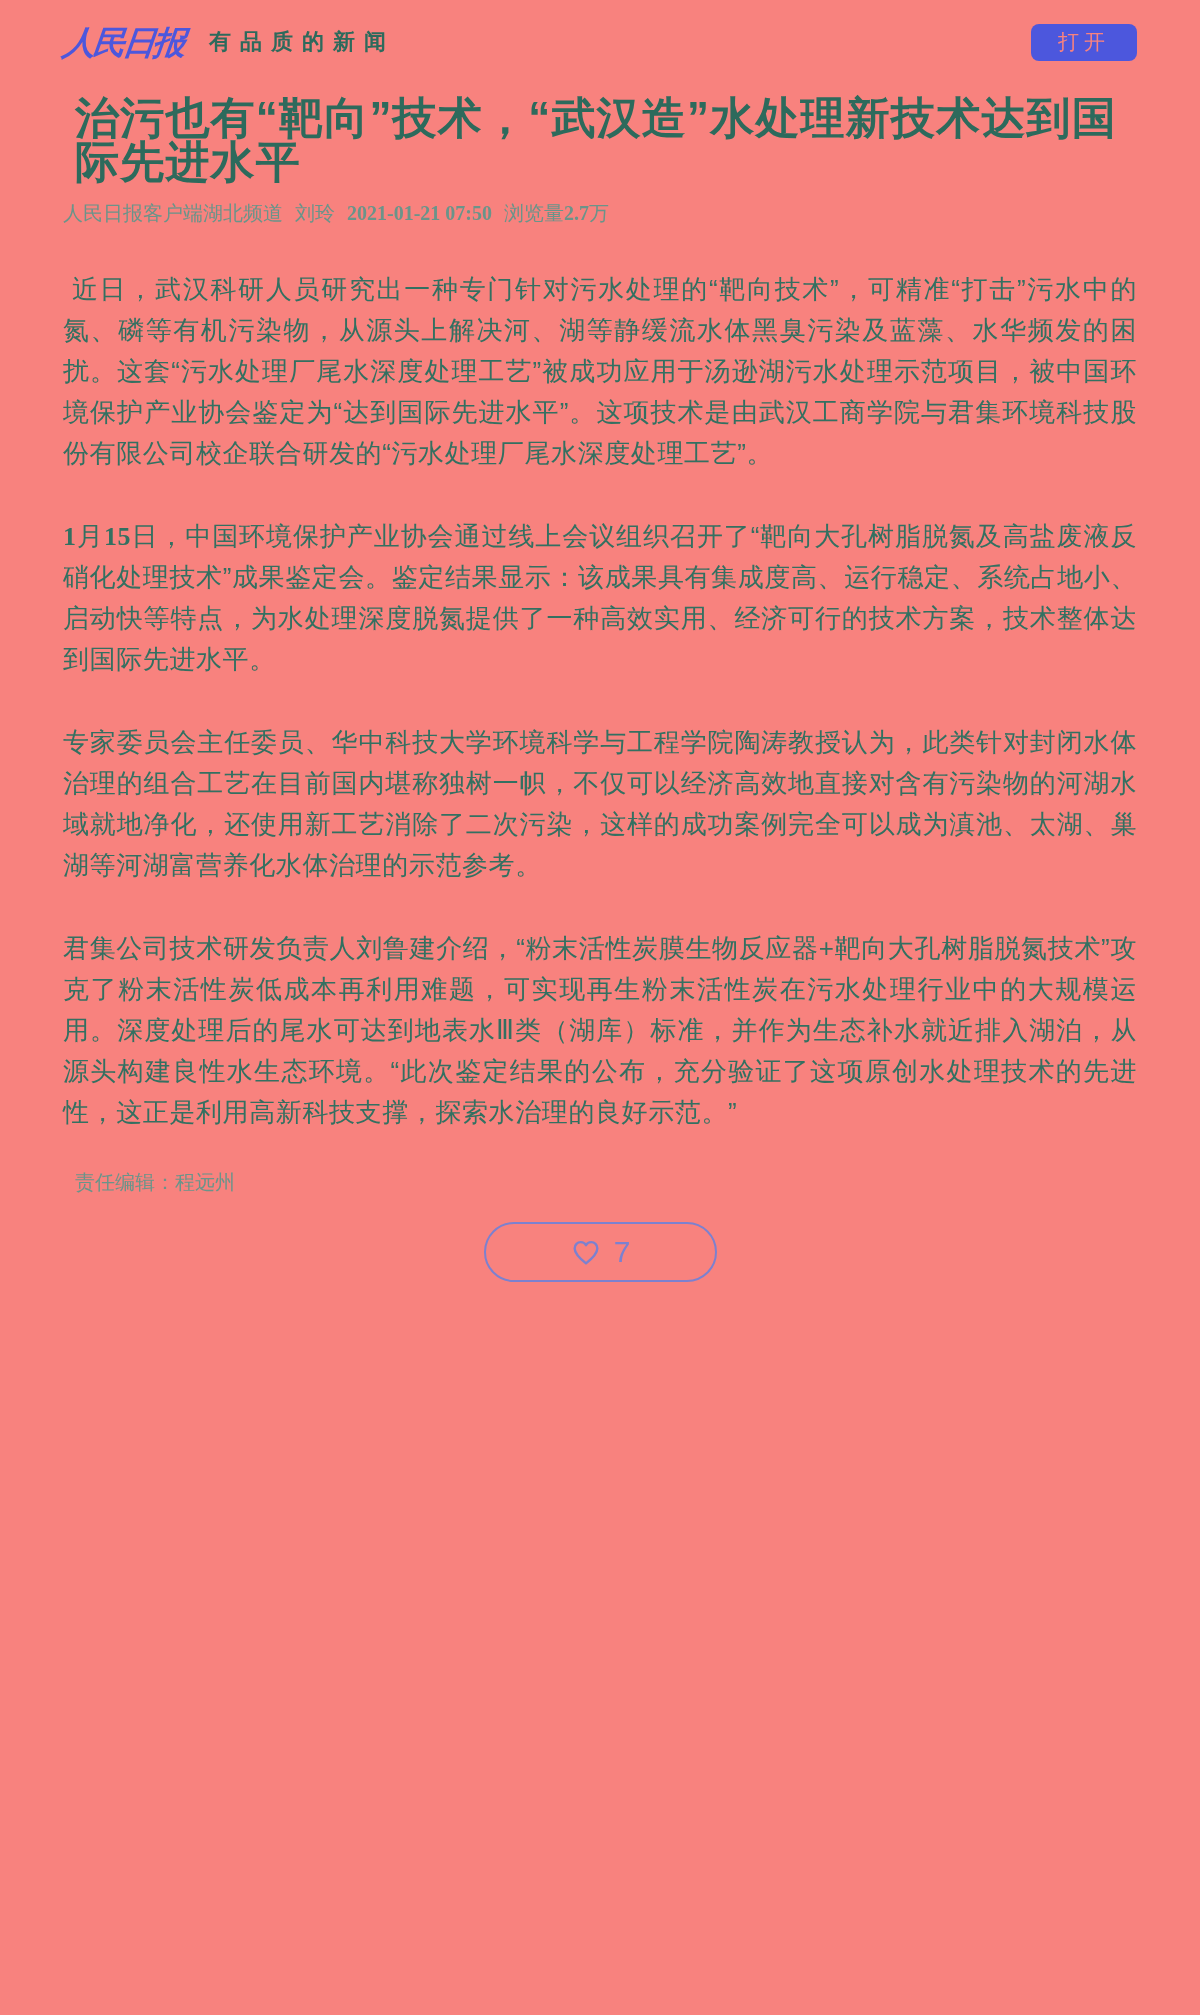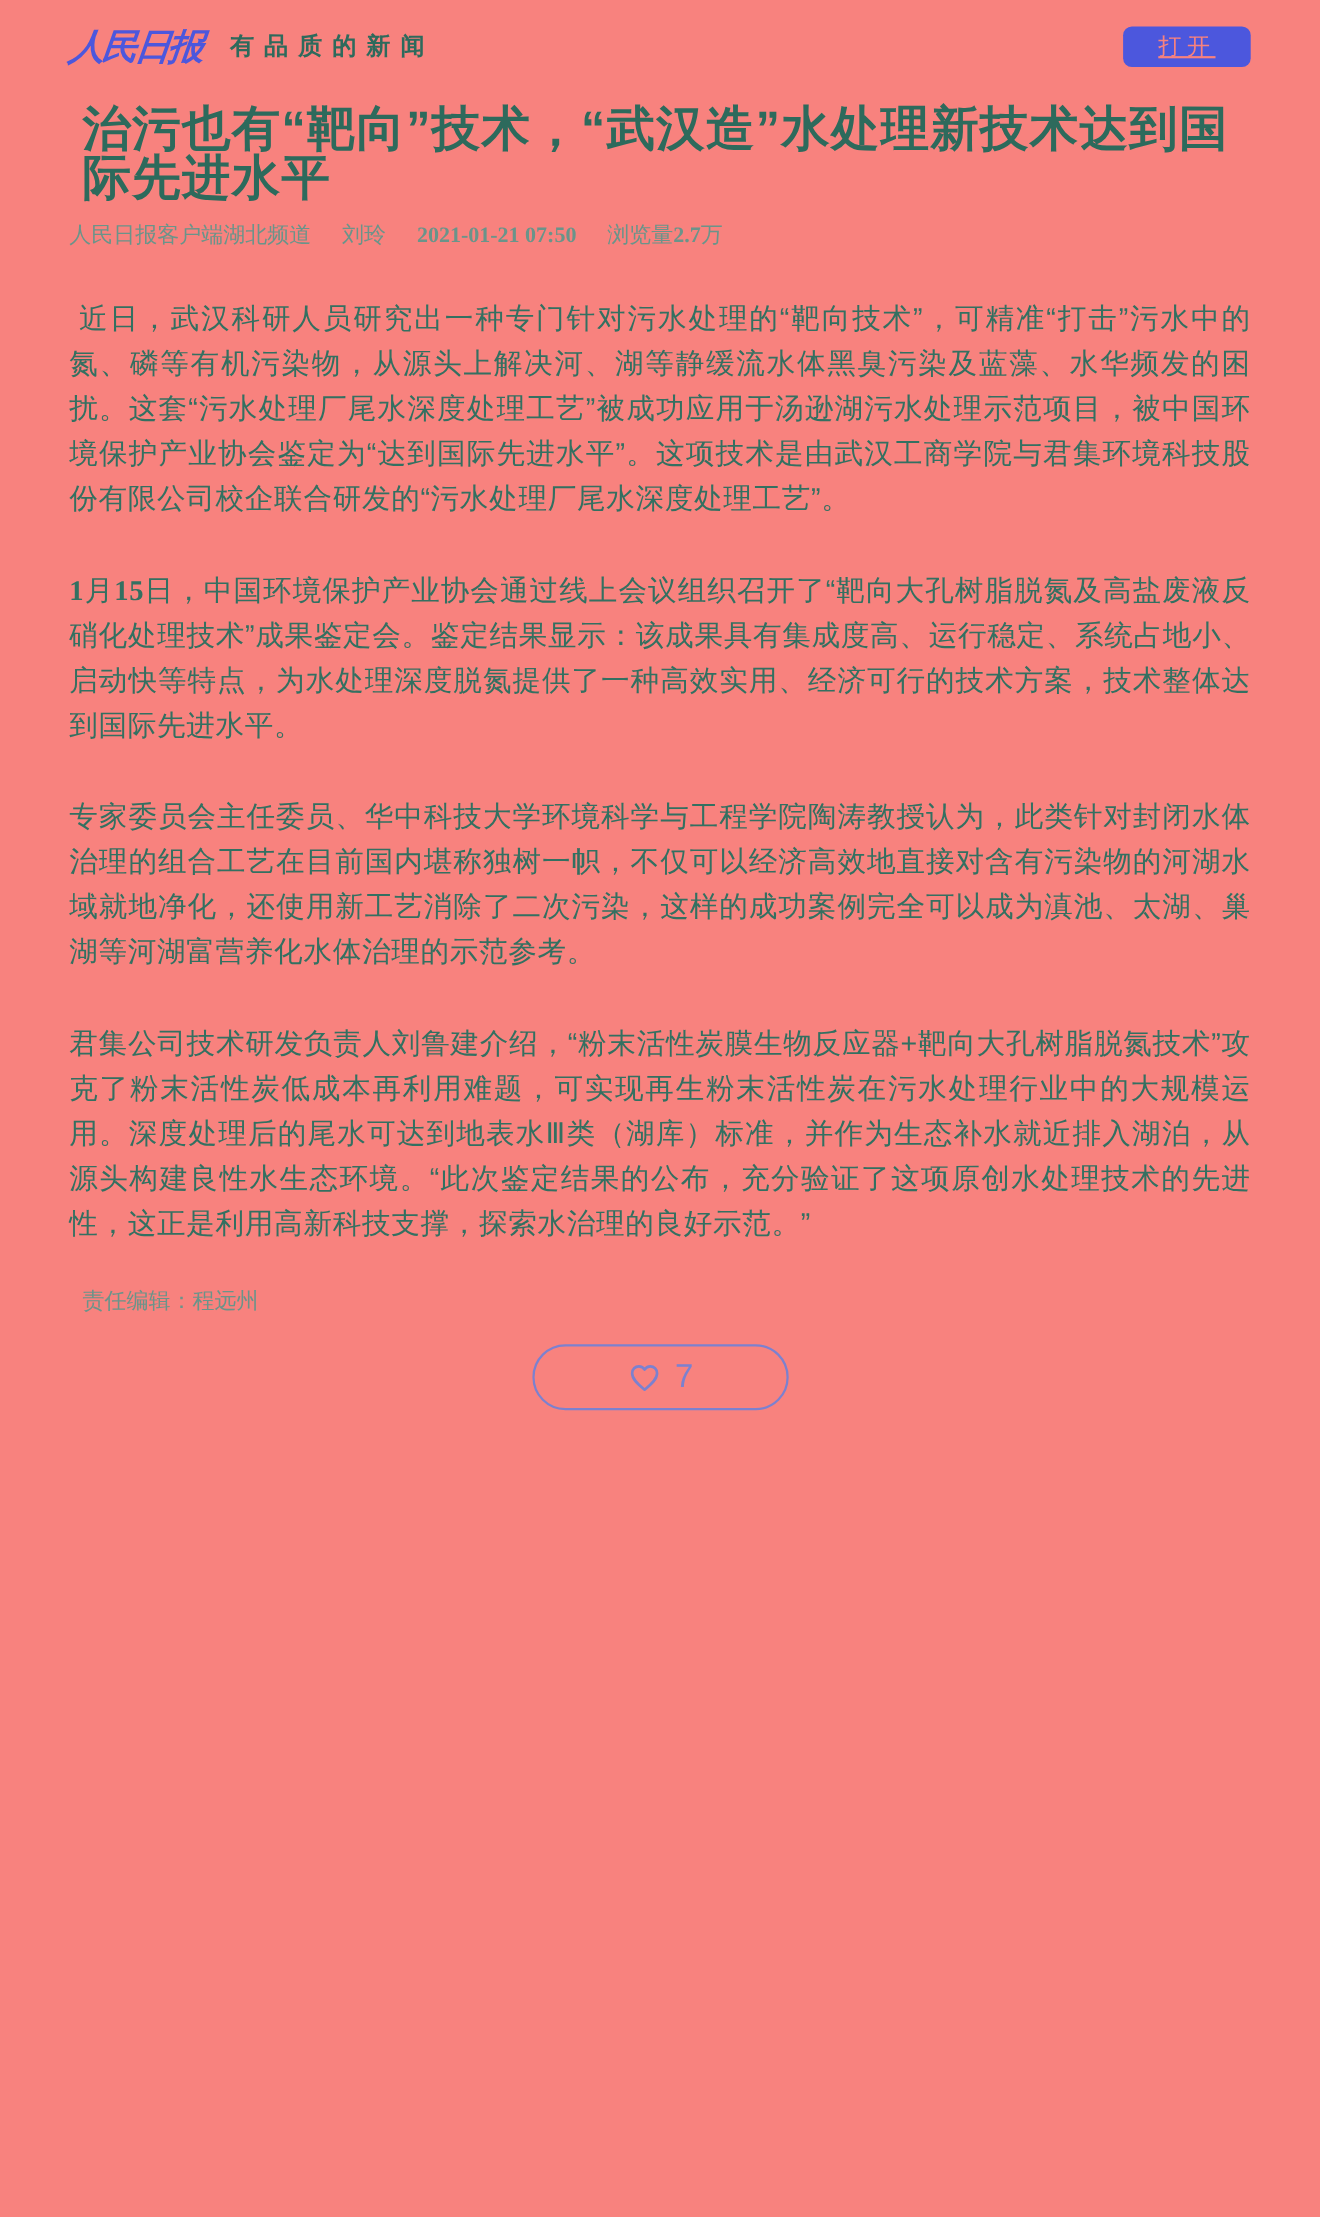--- a/index.html
+++ b/index.html
@@ -34,46 +34,45 @@
   }
   .tagline {
     margin-left: 26px;
     color: var(--text-dark, #2d6a5c);
     font-weight: bold;
     font-size: 22px;
     letter-spacing: 9px;
     white-space: nowrap;
   }
   .open-btn {
-    width: 116px;
+    width: 106px;
     height: 37px;
     border: none;
     border-radius: 8px;
     background: var(--accent-blue, #4c57dd);
     color: var(--background, #f8827e);
     font-size: 21px;
     letter-spacing: 5px;
     cursor: pointer;
     font-family: inherit;
-    text-decoration: underline;
   }
 
   
   .title {
     margin: 28px 0 0 12px;
     color: var(--text-dark, #2d6a5c);
     font-size: 44px;
     font-weight: bold;
     letter-spacing: 1.2px;
     line-height: 44px;
   }
   .byline {
     margin-top: 16px;
     display: flex;
-    gap: 28px;
+    gap: 12px;
     align-items: baseline;
     color: var(--text-muted, #6a948a);
     font-size: 20px;
     white-space: nowrap;
   }
 
   
   .para {
     margin: 42px 0 0 0;
     color: var(--text-body, #337061);

